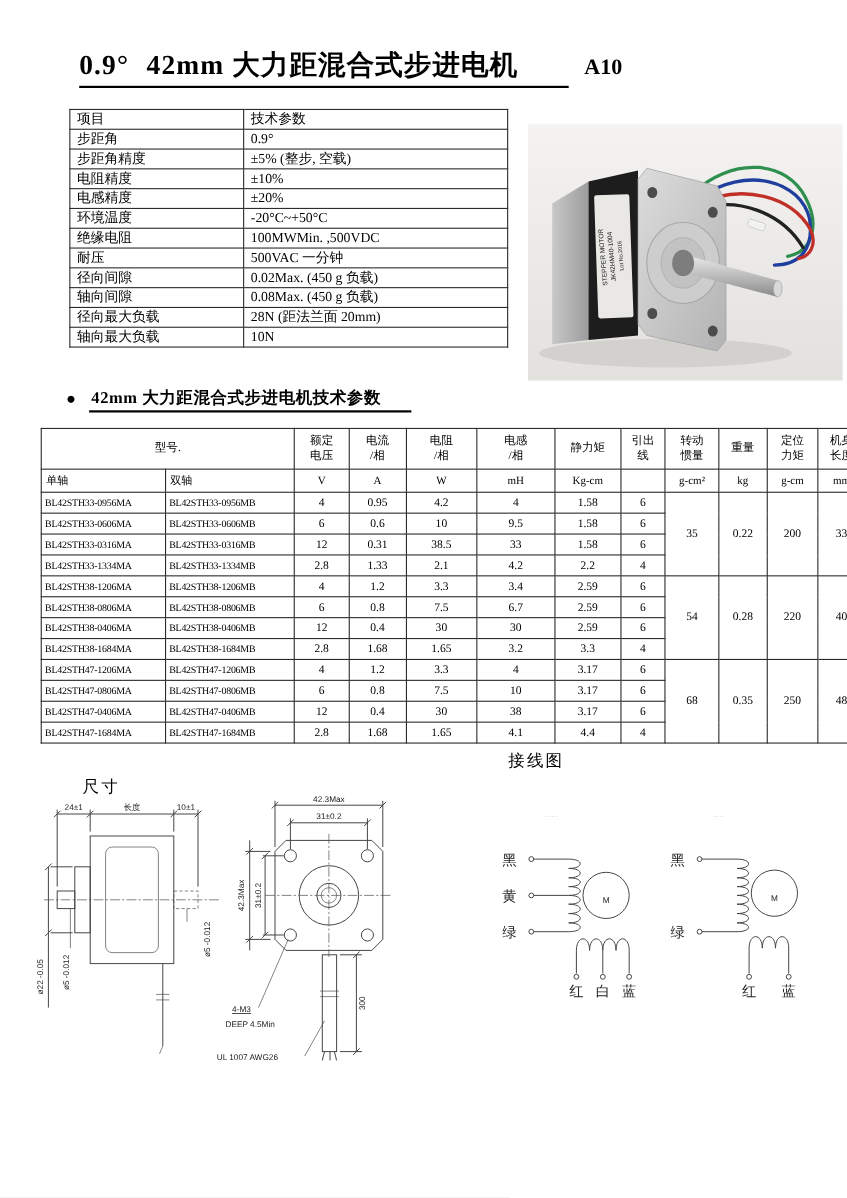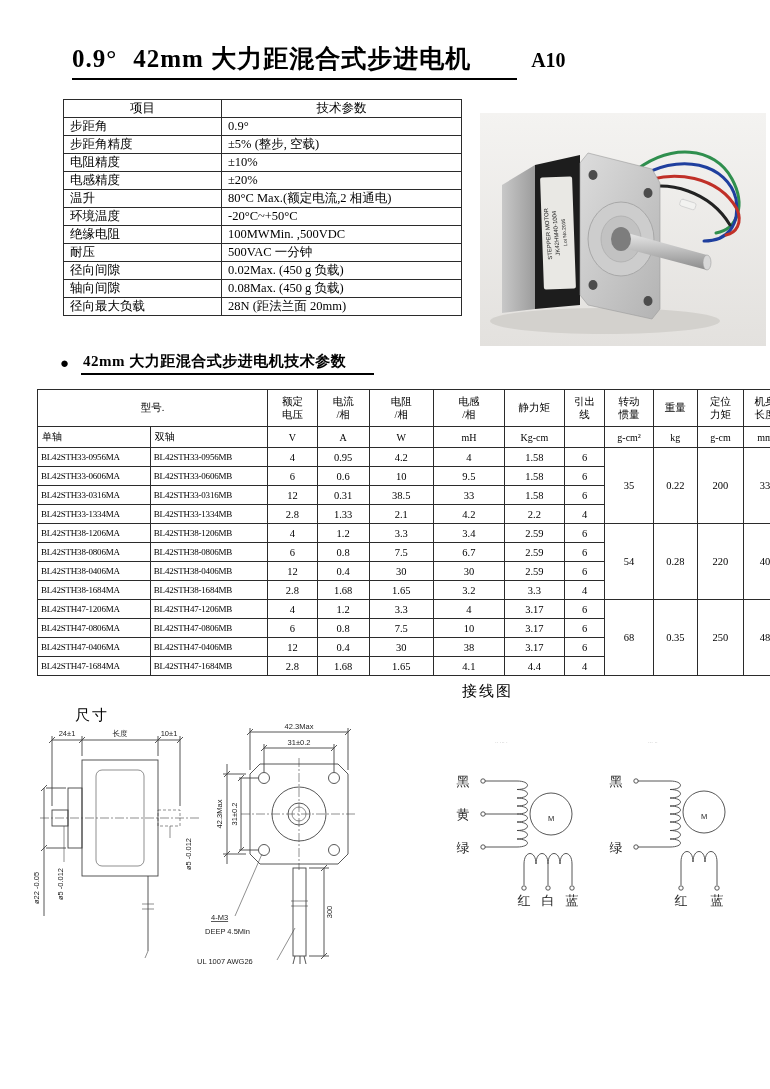--- a/index.html
+++ b/index.html
@@ -16,21 +16,21 @@
   .sec2-title{position:absolute;left:60px;top:352px;display:flex;align-items:center;}
   .sec2-title .bullet{font-size:15px;margin-right:12px;}
   .sec2-title .txt{font-size:15px;font-weight:bold;border-bottom:2px solid #000;
         padding:0 28px 2px 2px;letter-spacing:0.5px;white-space:nowrap;}
 
   
   table{border-collapse:collapse;}
   .spec-table{position:absolute;left:63px;top:99px;width:398px;table-layout:fixed;}
   .spec-table th,.spec-table td{border:1px solid #2b2b2b;font-size:12.5px;font-weight:normal;
         height:17px;padding:0 6px;white-space:nowrap;overflow:hidden;}
-  .spec-table th{text-align:center;}
+  .spec-table th{text-align:left;}
   .spec-table td{text-align:left;}
   .spec-c1{width:158px;} .spec-c2{width:240px;}
 
   
   .params-table{position:absolute;left:37px;top:389px;width:750px;table-layout:fixed;}
   .params-table th,.params-table td{border:1px solid #2b2b2b;font-weight:normal;
         text-align:center;padding:0 1px;overflow:hidden;}
   .params-table thead tr:first-child th{font-size:10.5px;height:36px;white-space:pre-line;line-height:1.25;}
   .params-table thead tr:last-child th{font-size:10px;height:20px;}
   .params-table td{font-size:10.5px;height:18px;}
@@ -82,24 +82,20 @@
         </tr>
         <tr>
           <td>电阻精度</td>
           <td>±10%</td>
         </tr>
         <tr>
           <td>电感精度</td>
           <td>±20%</td>
         </tr>
         <tr>
-          <td>温升</td>
-          <td>80°C Max.(额定电流,2 相通电)</td>
-        </tr>
-        <tr>
           <td>环境温度</td>
           <td>-20°C~+50°C</td>
         </tr>
         <tr>
           <td>绝缘电阻</td>
           <td>100MWMin. ,500VDC</td>
         </tr>
         <tr>
           <td>耐压</td>
           <td>500VAC 一分钟</td>
@@ -108,20 +104,24 @@
           <td>径向间隙</td>
           <td>0.02Max. (450 g 负载)</td>
         </tr>
         <tr>
           <td>轴向间隙</td>
           <td>0.08Max. (450 g 负载)</td>
         </tr>
         <tr>
           <td>径向最大负载</td>
           <td>28N  (距法兰面 20mm)</td>
+        </tr>
+        <tr>
+          <td>轴向最大负载</td>
+          <td>10N</td>
         </tr>
       </tbody>
   </table>
 
   <svg style="left:480px;top:113px;" width="286" height="233" viewBox="0 0 286 233">
     <defs>
       <linearGradient id="bgG" x1="0" y1="0" x2="0" y2="1">
         <stop offset="0" stop-color="#f4f3f1"></stop>
           <stop offset="1" stop-color="#e3e1de"></stop>
       </linearGradient>

